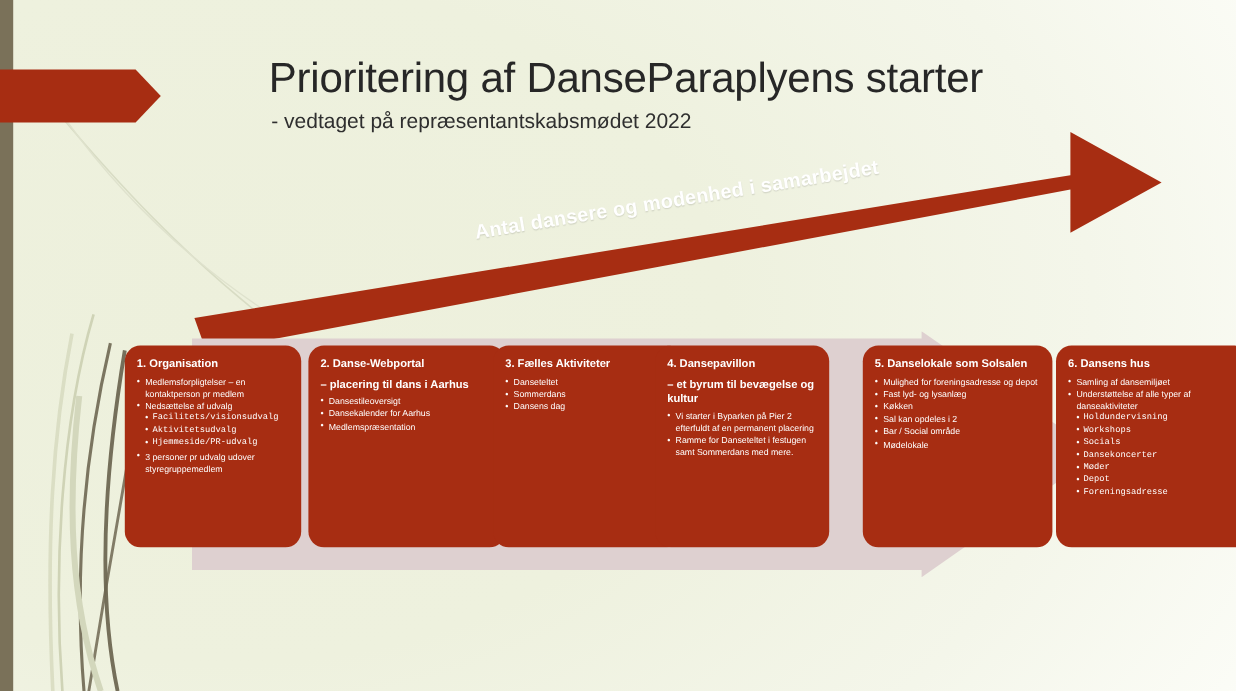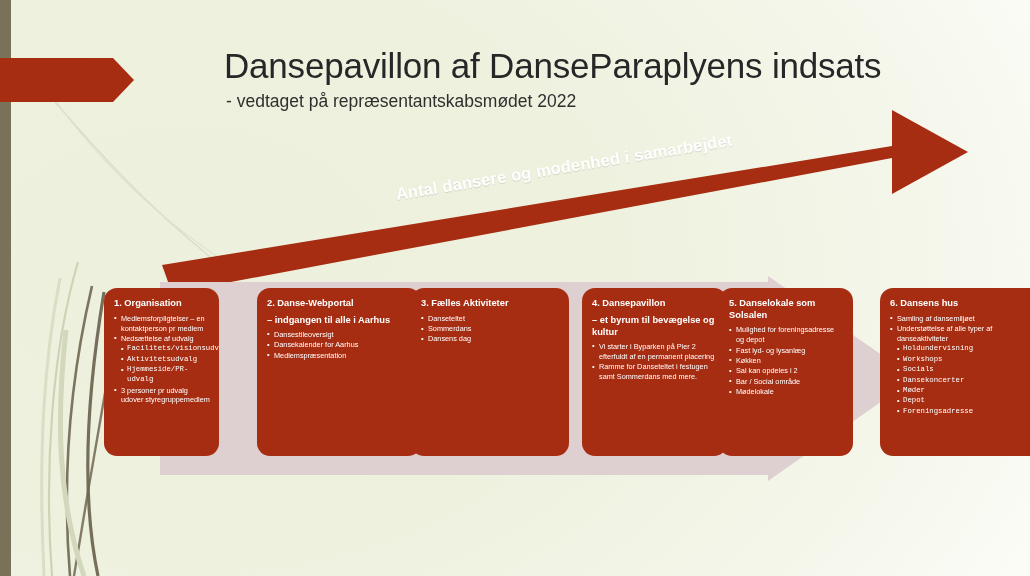--- a/index.html
+++ b/index.html
@@ -105,66 +105,66 @@
   <svg id="diag-arrow" viewBox="0 0 830 220">
     <polygon points="12,175 742,56 742,20 818,62 742,104 742,68 22,203" fill="#a72d12"></polygon>
   </svg>
   <div id="diag-label">Antal dansere og modenhed i samarbejdet</div>
 
   <svg id="pale-arrow" viewBox="0 0 755 205">
     <polygon points="0,6 608,6 608,0 755,102 608,205 608,199 0,199" fill="#ded0d0"></polygon>
   </svg>
 
   <div id="title-block">
-    <h1 id="page-title">Dansepavillon af DanseParaplyens indsats</h1>
+    <h1 id="page-title">Prioritering af DanseParaplyens starter</h1>
     <p id="page-subtitle">- vedtaget på repræsentantskabsmødet 2022</p>
   </div>
 
   <div id="boxes">
-      <div class="box" style="left: 104px; width: 115px;">
+      <div class="box" style="left: 104px; width: 147px;">
         <div class="box-title">1. Organisation</div>
         <ul class="lv1">
           <li>Medlemsforpligtelser – en kontaktperson pr medlem</li>
           <li>Nedsættelse af udvalg</li>
         </ul>
         <ul class="lv2">
           <li>Facilitets/visionsudvalg</li>
           <li>Aktivitetsudvalg</li>
           <li>Hjemmeside/PR-udvalg</li>
         </ul>
         <ul class="lv1">
           <li>3 personer pr udvalg udover styregruppemedlem</li>
         </ul>
       </div>
       <div class="box" style="left: 257px; width: 164px;">
         <div class="box-title">2. Danse-Webportal</div>
-        <div class="box-sub">– indgangen til alle i Aarhus</div>
+        <div class="box-sub">– placering til dans i Aarhus</div>
         <ul class="lv1">
           <li>Dansestileoversigt</li>
           <li>Dansekalender for Aarhus</li>
           <li>Medlemspræsentation</li>
         </ul>
       </div>
       <div class="box" style="left: 411px; width: 158px;">
         <div class="box-title">3. Fælles Aktiviteter</div>
         <ul class="lv1">
           <li>Danseteltet</li>
           <li>Sommerdans</li>
           <li>Dansens dag</li>
         </ul>
       </div>
-      <div class="box" style="left: 582px; width: 145px;">
+      <div class="box" style="left: 546px; width: 145px;">
         <div class="box-title">4. Dansepavillon</div>
         <div class="box-sub">– et byrum til bevægelse og kultur</div>
         <ul class="lv1">
           <li>Vi starter i Byparken på Pier 2 efterfuldt af en permanent placering</li>
           <li>Ramme for Danseteltet i festugen samt Sommerdans med mere.</li>
         </ul>
       </div>
-      <div class="box" style="left: 719px; width: 134px;">
+      <div class="box" style="left: 719px; width: 158px;">
         <div class="box-title">5. Danselokale som Solsalen</div>
         <ul class="lv1">
           <li>Mulighed for foreningsadresse og depot</li>
           <li>Fast lyd- og lysanlæg</li>
           <li>Køkken</li>
           <li>Sal kan opdeles i 2</li>
           <li>Bar / Social område</li>
           <li>Mødelokale</li>
         </ul>
       </div>

